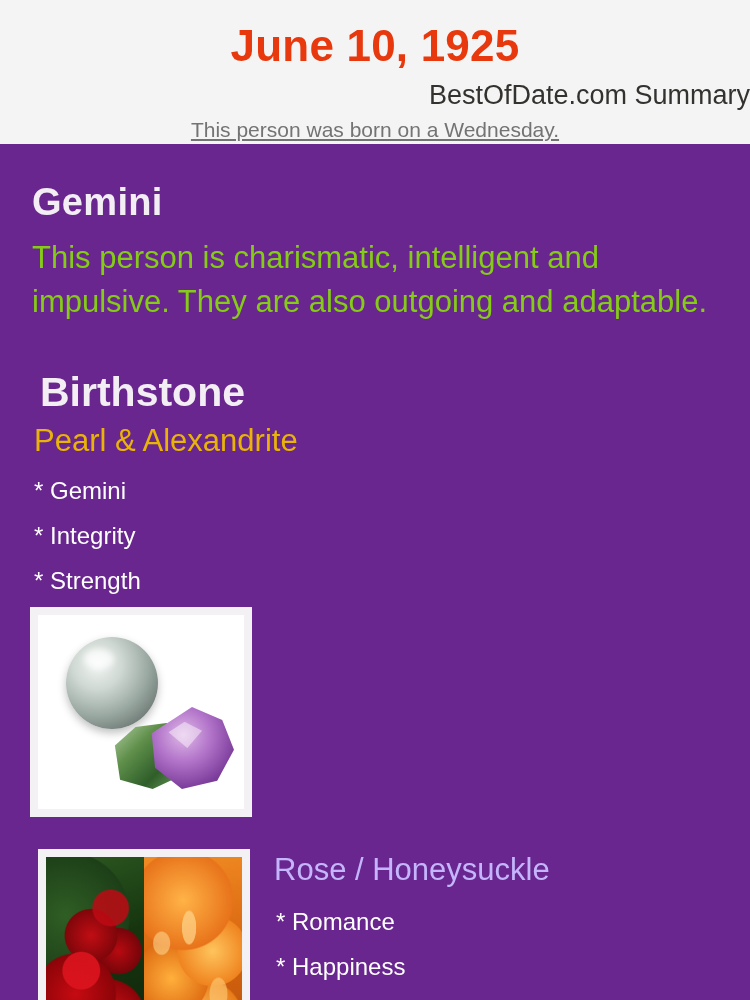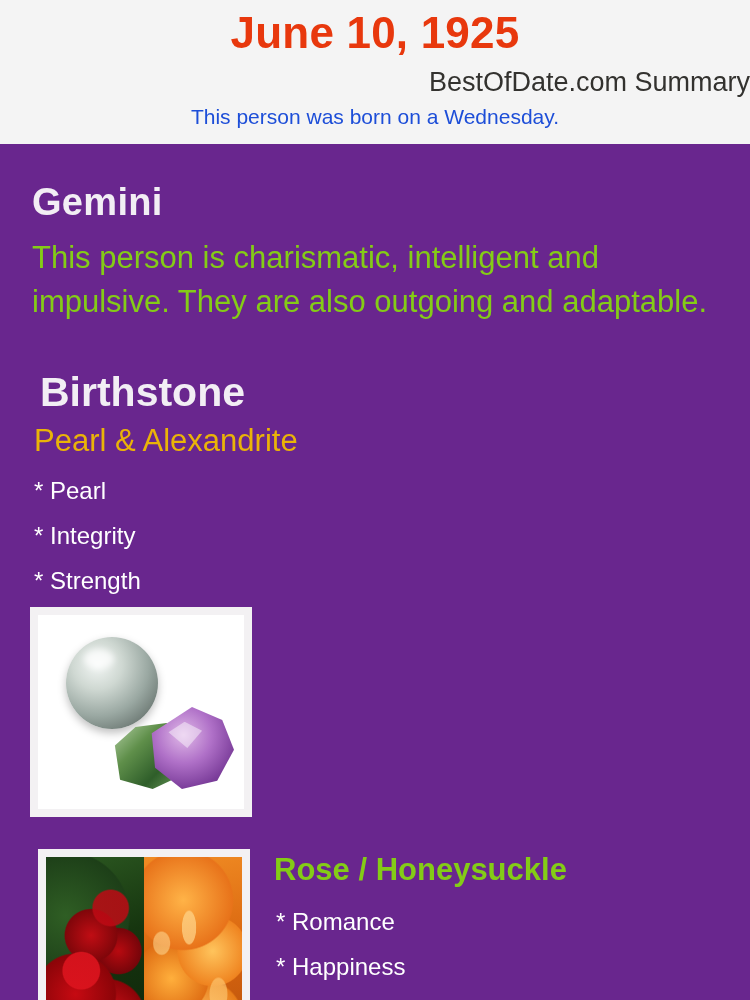--- a/index.html
+++ b/index.html
@@ -20,44 +20,45 @@
     position: relative;
     display: flex;
     flex-direction: column;
     background: #f4f4f4;
   }
 
   
   .header {
     background: #f4f4f4;
     text-align: center;
-    padding-top: 5px;
+    padding-top: 18px;
     padding-bottom: 14px;
     height: 144px;
     box-sizing: border-box;
   }
   .header-date {
     color: #e8380d;
     font-size: 44px;
     font-weight: bold;
     line-height: 56px;
     letter-spacing: 0.2px;
   }
   .header-site {
     color: #33322f;
     font-size: 27px;
     line-height: 38px;
     margin-top: 2px;
     text-align: right;
   }
   .header-sub {
-    color: #1d4ed8;
+    color: #737373;
     font-size: 21px;
     line-height: 30px;
     margin-top: 1px;
+    text-decoration: underline;
   }
 
   .divider {
     height: 8px;
     background: #ffffff;
     width: 100%;
   }
 
   
   .panel {
@@ -256,23 +257,22 @@
   .flower-title {
     font-size: 44px;
     font-weight: bold;
     line-height: 56px;
     color: #f2eef4;
     margin: 8px 0 0 0;
   }
   .flower-sub {
     font-size: 31px;
     line-height: 42px;
-    color: #84cc16;
+    color: #c4b5fd;
     margin: 0 0 8px 0;
-    font-weight: bold;
   }
   .flower-bullet {
     font-size: 24px;
     line-height: 45px;
     color: #ffffff;
     margin-left: 2px;
   }
 </style>
 </head>
 <body>
@@ -289,21 +289,21 @@
 
   <div class="panel">
 
     <div class="sign-title">Gemini</div>
     <div class="sign-desc">This person is charismatic, intelligent and impulsive. They are also outgoing and adaptable.</div>
 
     <div class="stone-section">
       <div class="stone-text">
         <div class="block-title">Birthstone</div>
         <div class="block-sub">Pearl &amp; Alexandrite</div>
-        <div class="bullet">* Pearl</div>
+        <div class="bullet">* Gemini</div>
         <div class="bullet">* Integrity</div>
         <div class="bullet">* Strength</div>
       </div>
       <div class="photo-frame stone-frame">
         <div class="stone-img">
           <div class="pearl"></div>
           <div class="rough"></div>
           <div class="gem"></div>
         </div>
       </div>

